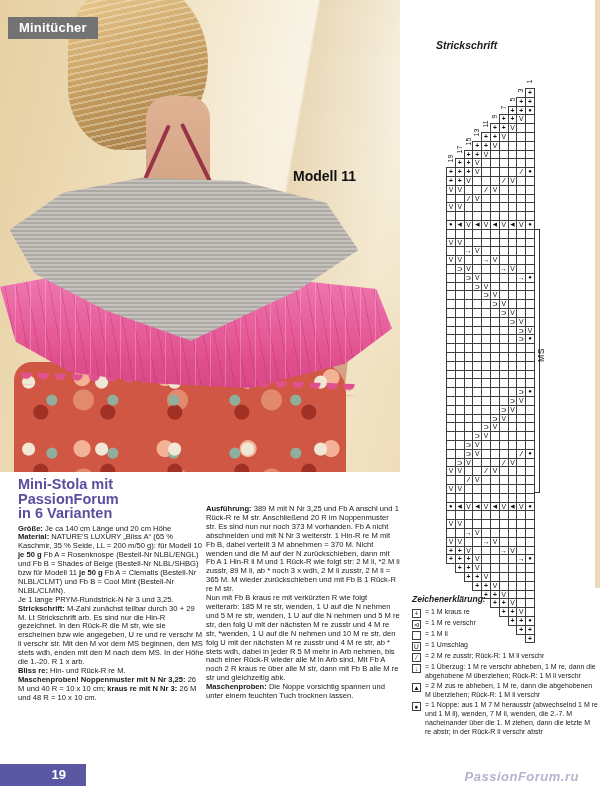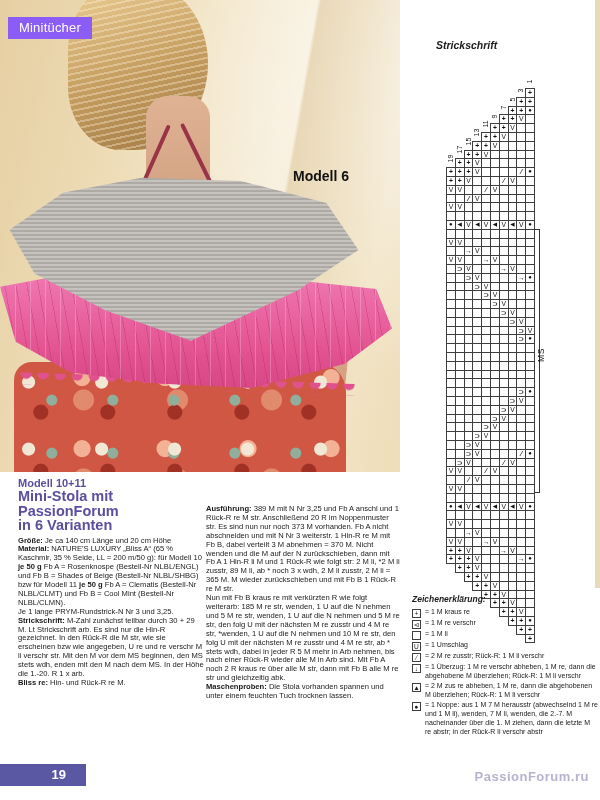--- a/index.html
+++ b/index.html
@@ -41,25 +41,25 @@
                  repeating-linear-gradient(80deg,rgba(160,30,90,.25) 0 1px,transparent 1px 11px);}
   .picot{position:absolute;left:18px;top:378px;width:340px;height:12px;
       background:radial-gradient(circle at 8px 1px,#e2518f 0 5px,transparent 6px);
       background-size:17px 12px;background-repeat:repeat-x;transform:rotate(2deg);}
   .stola-grey{position:absolute;left:6px;top:176px;width:356px;height:168px;
       background:repeating-linear-gradient(180deg,#c6c3be 0 2px,#adaaa5 2px 4px);
       clip-path:polygon(1% 32%,16% 10%,38% 1%,66% 3%,90% 16%,99% 44%,82% 68%,52% 98%,28% 80%,8% 58%);}
   .model-label{position:absolute;left:293px;top:168px;font-size:14px;font-weight:bold;color:#111;}
   .side-strip{position:absolute;right:0;top:0;width:5px;height:588px;background:#e9dbb9;}
   
-  .tag{position:absolute;left:8px;top:17px;background:#8b5cf6;color:#fff;font-weight:normal;
+  .tag{position:absolute;left:8px;top:17px;background:#737373;color:#fff;font-weight:bold;
       font-size:13px;padding:3px 11px 4px 11px;letter-spacing:.2px;}
   .pagenum{position:absolute;left:0;top:764px;width:86px;height:22px;background:#5a57a3;color:#fff;
       font-weight:bold;font-size:13px;text-align:right;line-height:22px;padding-right:20px;box-sizing:border-box;}
-  .watermark{position:absolute;right:11px;top:769px;font-size:13px;font-weight:bold;color:#b9b1d0;letter-spacing:.5px;}
+  .watermark{position:absolute;right:21px;top:769px;font-size:13px;font-weight:bold;color:#b9b1d0;letter-spacing:.5px;font-style:italic;}
   
   .colL{position:absolute;left:18px;top:477px;width:186px;}
   .colM{position:absolute;left:206px;top:505px;width:194px;}
   .kicker{color:#5a4f9e;font-weight:bold;font-size:11px;line-height:12px;}
   .title{color:#5a4f9e;font-weight:bold;font-size:14.5px;line-height:14.5px;margin-bottom:4px;}
   .body-text p{margin:0;font-size:7.6px;line-height:8.9px;text-align:left;}
   .b{font-weight:bold;}
   
   .chart-title{position:absolute;left:436px;top:39px;font-size:10.5px;font-weight:bold;font-style:italic;}
   .chart{position:absolute;left:446px;top:88px;width:120px;height:550px;}
@@ -92,45 +92,45 @@
     <div class="dune"></div>
     <div class="hair"></div>
     <div class="neck"></div>
     <div class="strap1"></div>
     <div class="strap2"></div>
     <div class="arm"></div>
     <div class="dress"></div>
     <div class="picot"></div>
     <div class="stola-pink"></div>
     <div class="stola-grey"></div>
-    <div class="model-label">Modell 6</div>
+    <div class="model-label">Modell 11</div>
   </div>
   <div class="side-strip"></div>
 
   <div class="tag">Minitücher</div>
 
   <div class="colL">
-    <div class="kicker">Modell 10+11</div>
     <div class="title">
       <span>Mini-Stola mit PassionForum</span><br>
       <span>in 6 Varianten</span>
     </div>
     <div class="body-text">
         <p><span class="b">Größe:</span><span> Je ca 140 cm Länge und 20 cm Höhe</span></p>
         <p><span class="b">Material:</span><span> NATURE'S LUXURY „Bliss A“ (65 % Kaschmir, 35 % Seide, LL = 200 m/50 g): für Modell 10 </span><span class="b">je 50 g</span><span> Fb A = Rosenknospe (Bestell-Nr NLBL/ENGL) und Fb B = Shades of Beige (Bestell-Nr NLBL/SHBG) bzw für Modell 11 </span><span class="b">je 50 g</span><span> Fb A = Clematis (Bestell-Nr NLBL/CLMT) und Fb B = Cool Mint (Bestell-Nr NLBL/CLMN).</span></p>
         <p><span>Je 1 lange PRYM-Rundstrick-N Nr 3 und 3,25.</span></p>
         <p><span class="b">Strickschrift:</span><span> M-Zahl zunächst teilbar durch 30 + 29 M. Lt Strickschrift arb. Es sind nur die Hin-R gezeichnet. In den Rück-R die M str, wie sie erscheinen bzw wie angegeben, U re und re verschr M li verschr str. Mit den M vor dem MS beginnen, den MS stets wdh, enden mit den M nach dem MS. In der Höhe die 1.-20. R 1 x arb.</span></p>
         <p><span class="b">Bliss re:</span><span> Hin- und Rück-R re M.</span></p>
+        <p><span class="b">Maschenproben! Noppenmuster mit N Nr 3,25:</span><span> 26 M und 40 R = 10 x 10 cm; </span><span class="b">kraus re mit N Nr 3:</span><span> 26 M und 48 R = 10 x 10 cm.</span></p>
       </div>
   </div>
 
   <div class="colM body-text">
       <p><span class="b">Ausführung:</span><span> 389 M mit N Nr 3,25 und Fb A anschl und 1 Rück-R re M str. Anschließend 20 R im Noppenmuster str. Es sind nun nur noch 373 M vorhanden. Fb A nicht abschneiden und mit N Nr 3 weiterstr. 1 Hin-R re M mit Fb B, dabei verteilt 3 M abnehmen = 370 M. Nicht wenden und die M auf der N zurückschieben, dann mit Fb A 1 Hin-R li M und 1 Rück-R wie folgt str: 2 M li, *2 M li zusstr, 89 M li, ab * noch 3 x wdh, 2 M li zusstr, 2 M li = 365 M. M wieder zurückschieben und mit Fb B 1 Rück-R re M str.</span></p>
       <p><span>Nun mit Fb B kraus re mit verkürzten R wie folgt weiterarb: 185 M re str, wenden, 1 U auf die N nehmen und 5 M re str, wenden, 1 U auf die N nehmen und 5 M re str, den folg U mit der nächsten M re zusstr und 4 M re str, *wenden, 1 U auf die N nehmen und 10 M re str, den folg U mit der nächsten M re zusstr und 4 M re str, ab * stets wdh, dabei in jeder R 5 M mehr in Arb nehmen, bis nach einer Rück-R wieder alle M in Arb sind. Mit Fb A noch 2 R kraus re über alle M str, dann mit Fb B alle M re str und gleichzeitig abk.</span></p>
-      <p><span class="b">Maschenproben:</span><span> Die Stola vorhanden spannen und unter einem feuchten Tuch trocknen lassen.</span></p>
+      <p><span class="b">Maschenproben:</span><span> Die Noppe vorsichtig spannen und unter einem feuchten Tuch trocknen lassen.</span></p>
     </div>
 
   <div class="chart-title">Strickschrift</div>
   <div class="chart">
     <div class="ms-line"></div>
     <div class="ms-label">MS</div>
   <div class="cc g-p" style="left: 79.2px; top: 0px;">+</div>
       <div class="cc g-p" style="left: 70.4px; top: 8.8px;">+</div>
       <div class="cc g-p" style="left: 79.2px; top: 8.8px;">+</div>
       <div class="cc g-p" style="left: 61.6px; top: 17.6px;">+</div>

